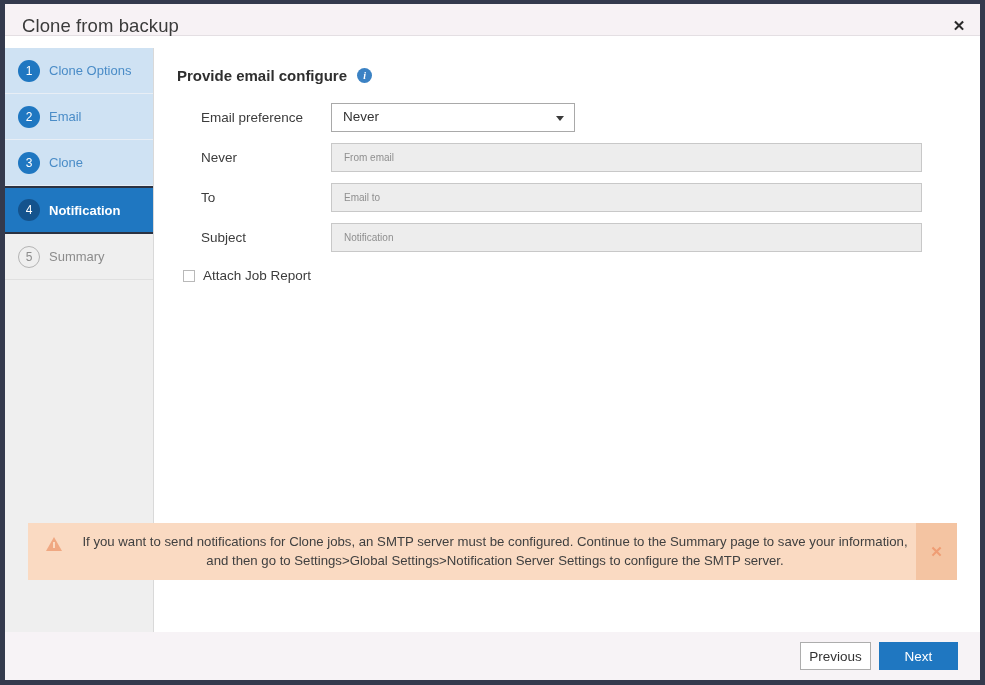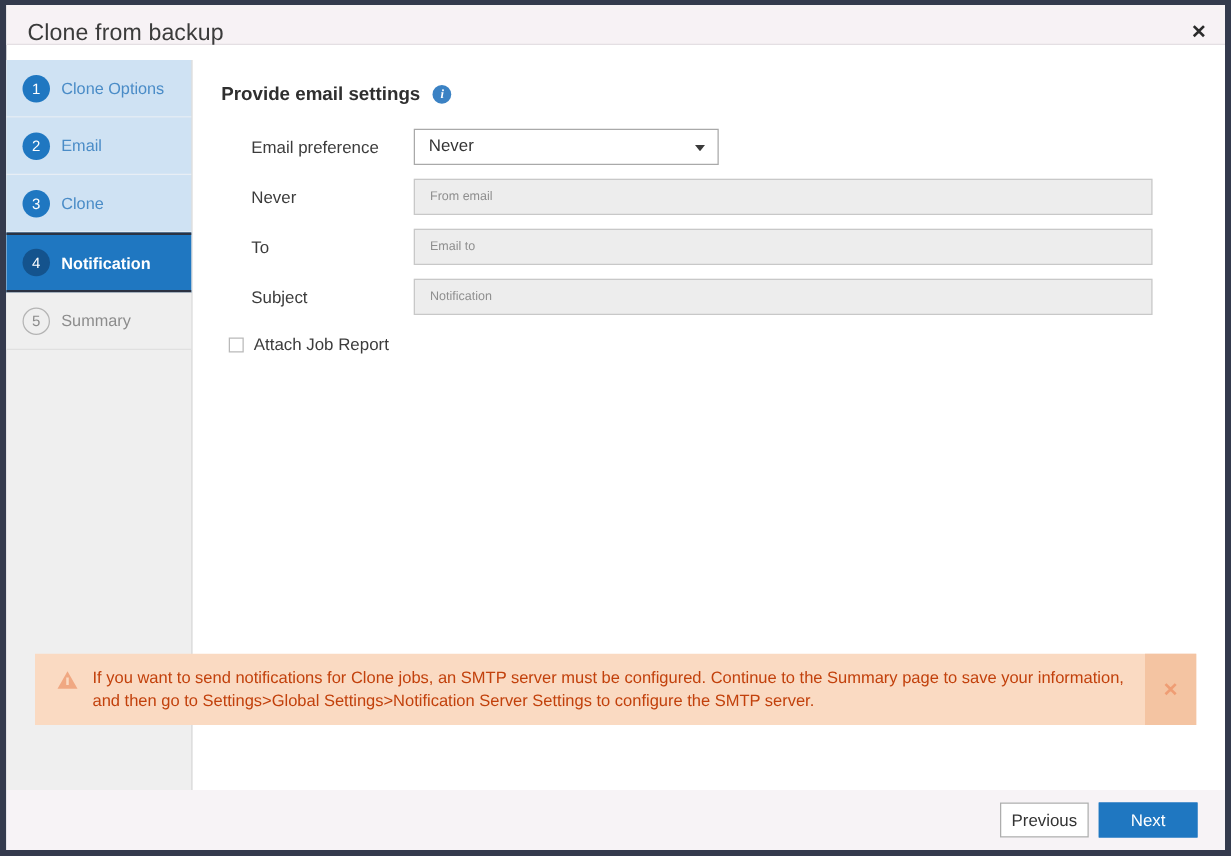--- a/index.html
+++ b/index.html
@@ -267,21 +267,22 @@
     top: 5px;
     width: 2px;
     height: 6px;
     background: #fadac2;
   }
   .banner-text {
     flex: 1 1 auto;
     margin: 9px 0 0 12px;
     font-size: 13.2px;
     line-height: 19px;
-    color: #c2410c;
+    color: #404040;
+    text-align: center;
   }
   .banner-close {
     flex: 0 0 auto;
     width: 41px;
     height: 57px;
     background: #f4c4a2;
     color: #ef9d74;
     font-size: 15px;
     font-weight: bold;
     display: flex;
@@ -353,21 +354,21 @@
       <div class="lbl">Notification</div>
     </div>
     <div class="step inactive">
       <div class="num">5</div>
       <div class="lbl">Summary</div>
     </div>
   </div>
 
   <div class="content">
     <div class="page-heading">
-      <span>Provide email settings</span>
+      <span>Provide email configure</span>
       <span class="info-icon">i</span>
     </div>
 
     <div class="form">
 
       <div class="form-row">
         <div class="form-label">Email preference</div>
         <div class="select-box">
           <span class="select-value">Never</span>
           <span class="select-caret"></span>

